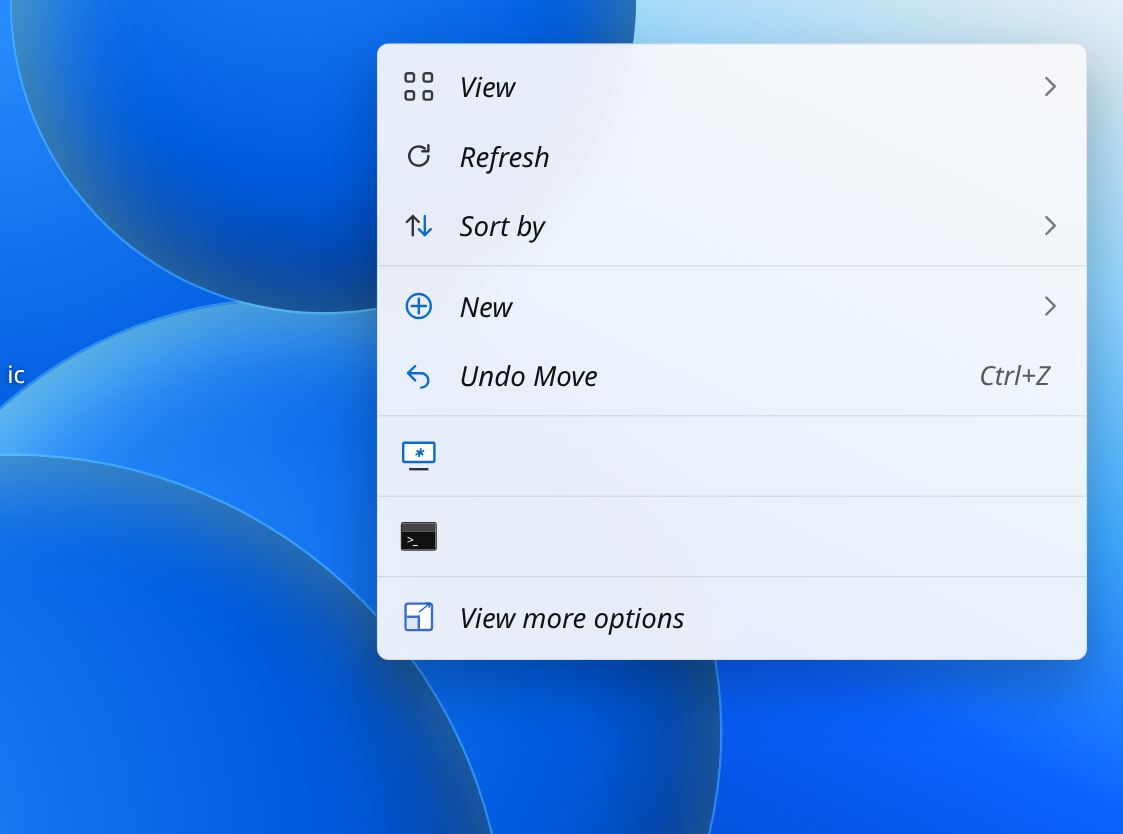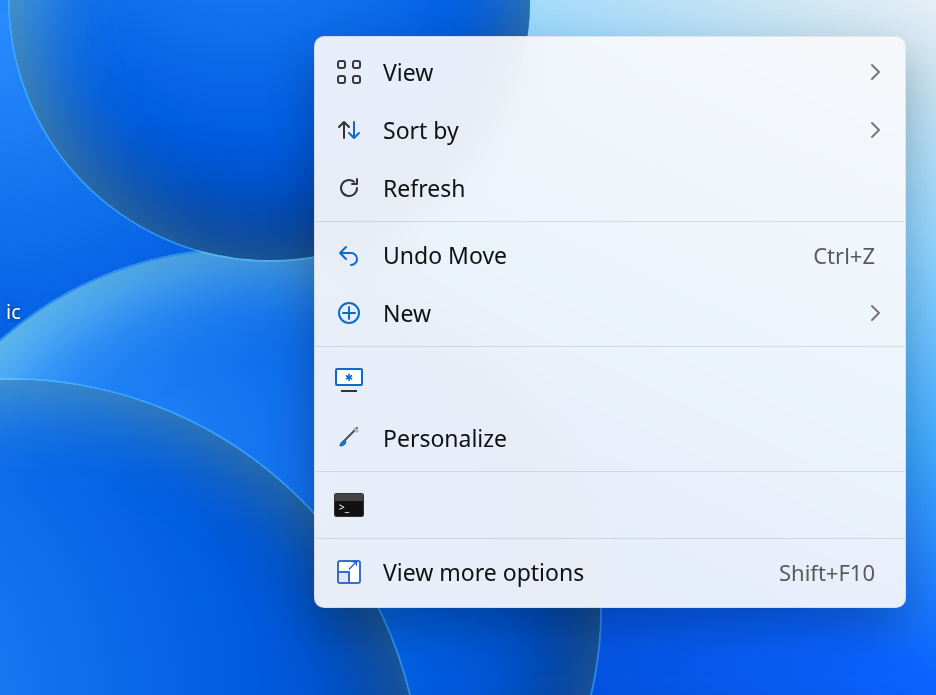--- a/index.html
+++ b/index.html
@@ -42,20 +42,21 @@
     position: absolute;
     left: 314px;
     top: 36px;
     width: 590px;
     background: rgba(249,249,251,0.93);
     border: 1px solid rgba(0,0,0,0.08);
     border-radius: 10px;
     box-shadow: 0 20px 45px rgba(0,0,0,0.25);
     backdrop-filter: blur(20px);
     padding: 6px 0;
+    font-style: italic;
   }
   .menu-separator {
     height: 1px;
     background: rgba(0,0,0,0.10);
     margin: 4px 0;
   }
   .menu-item {
     display: flex;
     align-items: center;
     height: 58px;
@@ -168,92 +169,82 @@
     <div class="submenu-caret">
       <svg width="12" height="18" viewBox="0 0 12 18">
           <polyline points="2,2 9,9 2,16" fill="none" stroke="currentColor" stroke-width="2" stroke-linecap="round" stroke-linejoin="round"></polyline>
         </svg>
     </div>
   </div>
 
   <div class="menu-item">
     <div class="icon-slot">
       <svg width="26" height="26" viewBox="0 0 26 26">
+        <path d="M21 13a8 8 0 1 1-3-6.2" fill="none" stroke="#333" stroke-width="2" stroke-linecap="round"></path>
+        <path d="M21 4v5h-5" fill="none" stroke="#333" stroke-width="2" stroke-linecap="round" stroke-linejoin="round"></path>
+      </svg>
+    </div>
+    <div class="label">Refresh</div>
+  </div>
+
+  <div class="menu-item">
+    <div class="icon-slot">
+      <svg width="26" height="26" viewBox="0 0 26 26">
         <path d="M8 21 V5 M8 5 L3 10 M8 5 L13 10" fill="none" stroke="#333" stroke-width="2" stroke-linecap="round" stroke-linejoin="round"></path>
         <path d="M18 5 V21 M18 21 L13 16 M18 21 L23 16" fill="none" stroke="#0b6bcf" stroke-width="2" stroke-linecap="round" stroke-linejoin="round"></path>
       </svg>
     </div>
     <div class="label">Sort by</div>
     <div class="submenu-caret">
       <svg width="12" height="18" viewBox="0 0 12 18">
           <polyline points="2,2 9,9 2,16" fill="none" stroke="currentColor" stroke-width="2" stroke-linecap="round" stroke-linejoin="round"></polyline>
         </svg>
     </div>
   </div>
 
-  <div class="menu-item">
-    <div class="icon-slot">
-      <svg width="26" height="26" viewBox="0 0 26 26">
-        <path d="M21 13a8 8 0 1 1-3-6.2" fill="none" stroke="#333" stroke-width="2" stroke-linecap="round"></path>
-        <path d="M21 4v5h-5" fill="none" stroke="#333" stroke-width="2" stroke-linecap="round" stroke-linejoin="round"></path>
-      </svg>
-    </div>
-    <div class="label">Refresh</div>
-  </div>
-
-  <div class="menu-separator"></div>
-
-  <div class="menu-item">
-    <div class="icon-slot">
-      <svg width="26" height="26" viewBox="0 0 26 26">
-        <path d="M5 11h10a6 6 0 0 1 0 12" fill="none" stroke="#0b6bcf" stroke-width="2" stroke-linecap="round"></path>
-        <path d="M10 5 L4 11 L10 17" fill="none" stroke="#0b6bcf" stroke-width="2" stroke-linecap="round" stroke-linejoin="round"></path>
-      </svg>
-    </div>
-    <div class="label">Undo Move</div>
-    <div class="accel">Ctrl+Z</div>
-  </div>
+  <div class="menu-separator"></div>
 
   <div class="menu-item">
     <div class="icon-slot">
       <svg width="26" height="26" viewBox="0 0 26 26">
         <circle cx="13" cy="13" r="10" fill="none" stroke="#0b6bcf" stroke-width="2"></circle>
         <path d="M13 7v12 M7 13h12" stroke="#0b6bcf" stroke-width="2" stroke-linecap="round"></path>
       </svg>
     </div>
     <div class="label">New</div>
     <div class="submenu-caret">
       <svg width="12" height="18" viewBox="0 0 12 18">
           <polyline points="2,2 9,9 2,16" fill="none" stroke="currentColor" stroke-width="2" stroke-linecap="round" stroke-linejoin="round"></polyline>
         </svg>
     </div>
   </div>
 
+  <div class="menu-item">
+    <div class="icon-slot">
+      <svg width="26" height="26" viewBox="0 0 26 26">
+        <path d="M5 11h10a6 6 0 0 1 0 12" fill="none" stroke="#0b6bcf" stroke-width="2" stroke-linecap="round"></path>
+        <path d="M10 5 L4 11 L10 17" fill="none" stroke="#0b6bcf" stroke-width="2" stroke-linecap="round" stroke-linejoin="round"></path>
+      </svg>
+    </div>
+    <div class="label">Undo Move</div>
+    <div class="accel">Ctrl+Z</div>
+  </div>
+
   <div class="menu-separator"></div>
 
   <div class="menu-item">
     <div class="icon-slot">
       <div class="disp-ico">
         <div class="scr"></div>
         <div class="cog">✱</div>
         <div class="stand"></div>
       </div>
     </div>
   </div>
 
-  <div class="menu-item">
-    <div class="icon-slot">
-      <svg width="28" height="28" viewBox="0 0 28 28">
-        <path d="M22 4 L10 16" stroke="#4f4f4f" stroke-width="2" stroke-linecap="round"></path>
-        <path d="M10 16 c-3 1 -5 3 -5 6 c3 0 5 -1 6 -4 z" fill="#1978d4" stroke="#155ea6" stroke-width="1"></path>
-        <path d="M20 3 l4 4 -2 2 -4 -4 z" fill="#b7b7b7"></path>
-      </svg>
-    </div>
-    <div class="label">Personalize</div>
-  </div>
 
   <div class="menu-separator"></div>
 
   <div class="menu-item">
     <div class="icon-slot">
       <div class="term-ico">
         <div class="bar"></div>
         <div class="body"></div>
         <div class="caret">&gt;_</div>
       </div>
@@ -264,16 +255,15 @@
 
   <div class="menu-item">
     <div class="icon-slot">
       <div class="expand-ico">
         <div class="frame"></div>
         <div class="peel"></div>
         <div class="arrow">↗</div>
       </div>
     </div>
     <div class="label">View more options</div>
-    <div class="accel">Shift+F10</div>
   </div>
 
 </div>
 
 </body></html>

